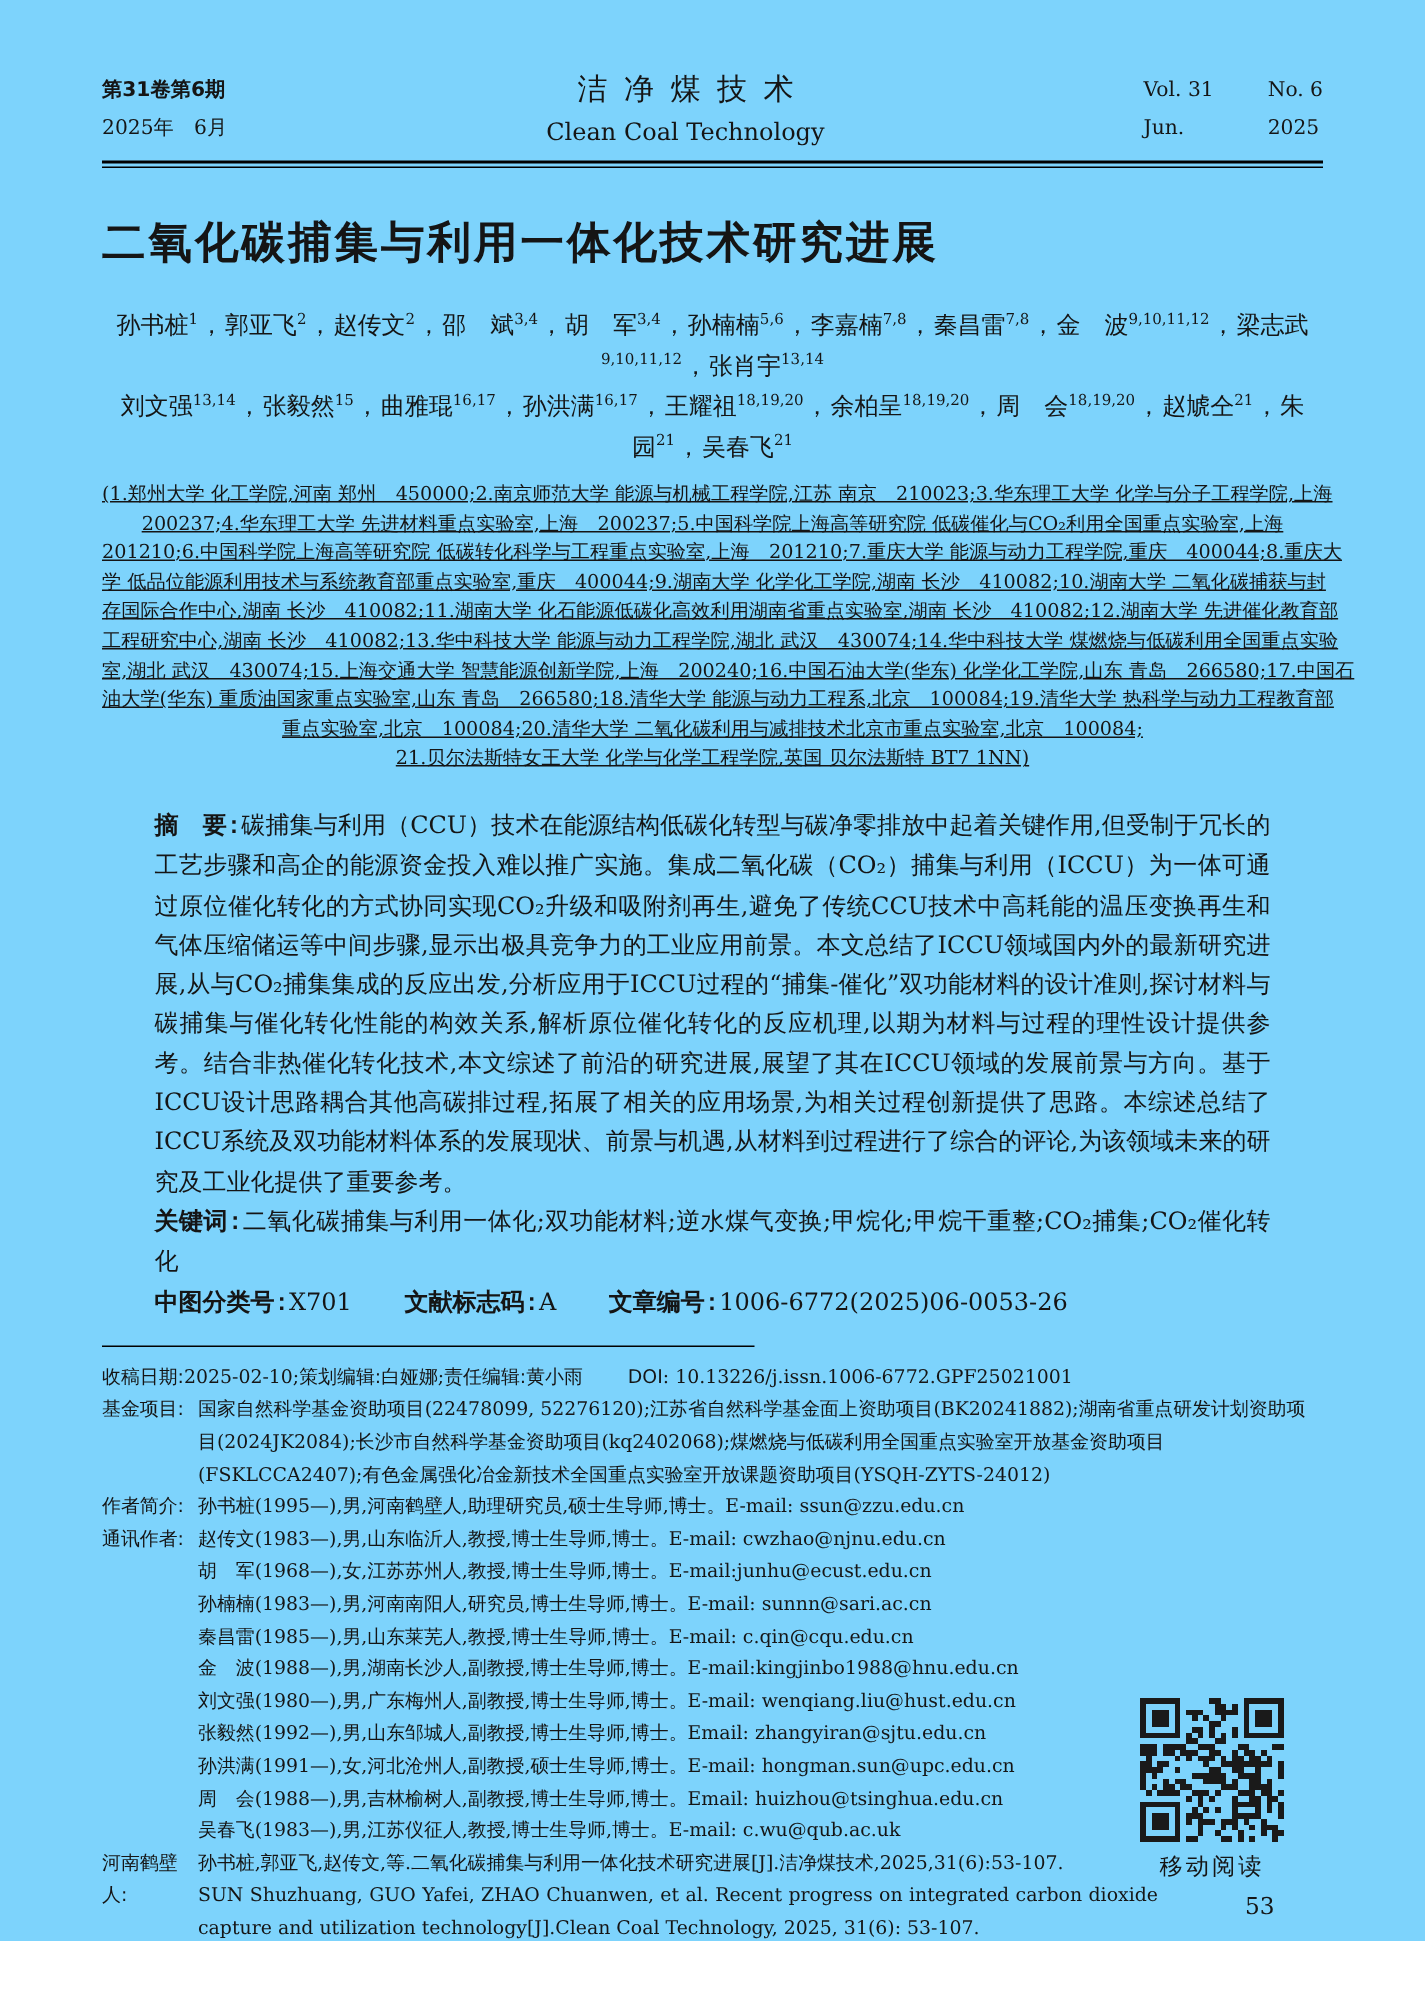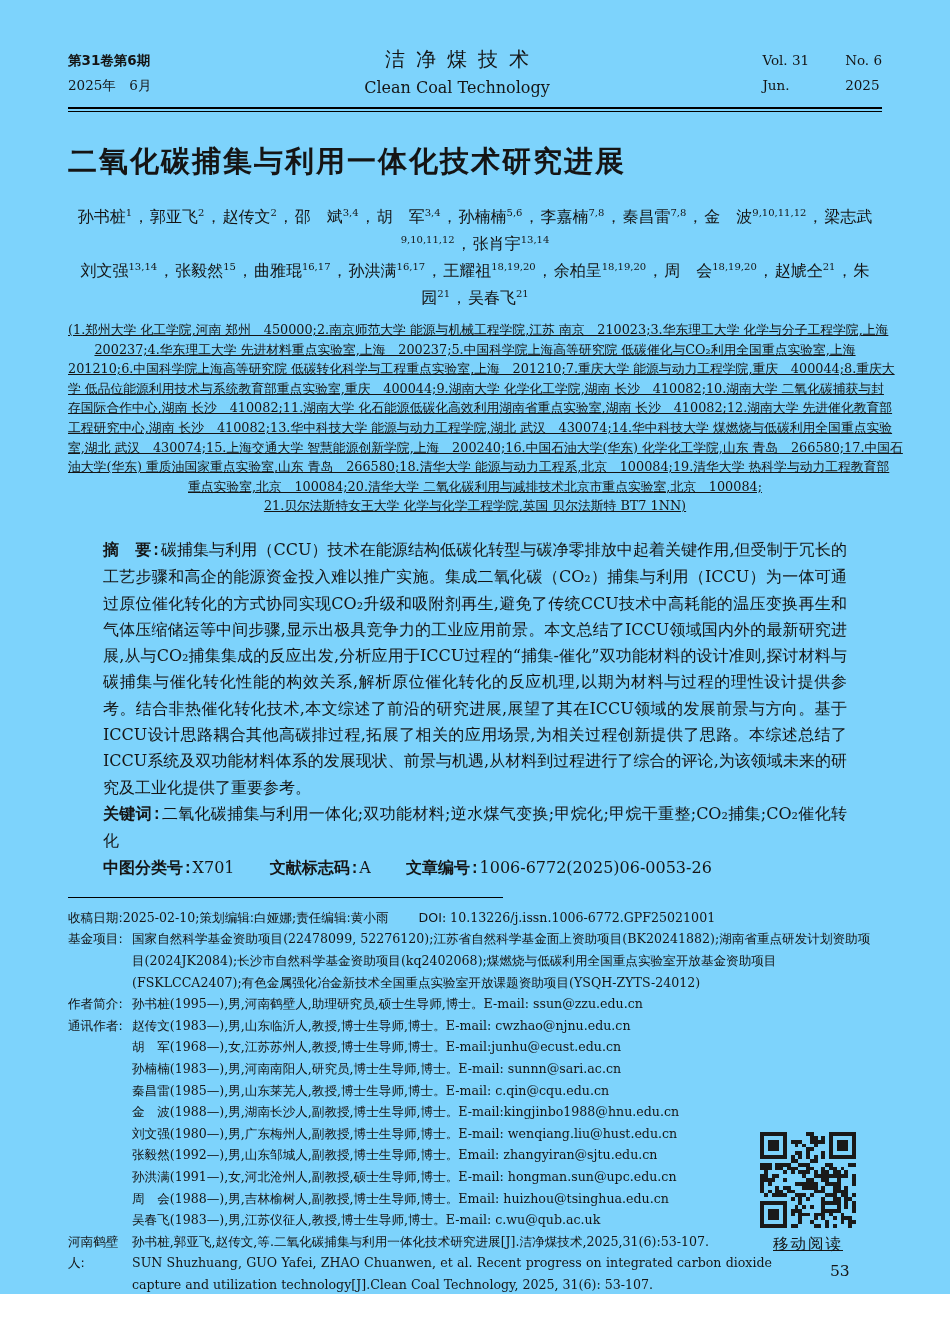--- a/index.html
+++ b/index.html
@@ -38,21 +38,21 @@
   
   .footnotes{margin-top:9px;font-size:12.6px;line-height:21.6px;}
   .footnotes b{font-family:"DejaVu Sans","Liberation Sans",sans-serif;font-weight:400;}
   .fn-line .doi-label{margin-left:30px;}
   .fn-hang{padding-left:64px;}
   .fn-hang > b{float:left;width:64px;margin-left:-64px;}
   .cit-en{width:640px;text-align:justify;}
   
   .qr-block{position:absolute;left:759px;top:1132px;width:98px;text-align:center;}
   .qr-block svg{width:96px;height:96px;display:block;margin:0 auto;}
-  .qr-label{margin-top:6px;font-size:15.5px;letter-spacing:2px;text-decoration:underline;}
+  .qr-label{margin-top:6px;font-size:15.5px;letter-spacing:2px;}
   .page-number{position:absolute;top:1262px;left:830px;font-size:15.5px;text-align:center;}
 </style>
 </head>
 <body>
 
 <div class="page">
 
   <div class="jheader">
     <div class="jh-left">
       <div class="l1">第31卷第6期</div>

